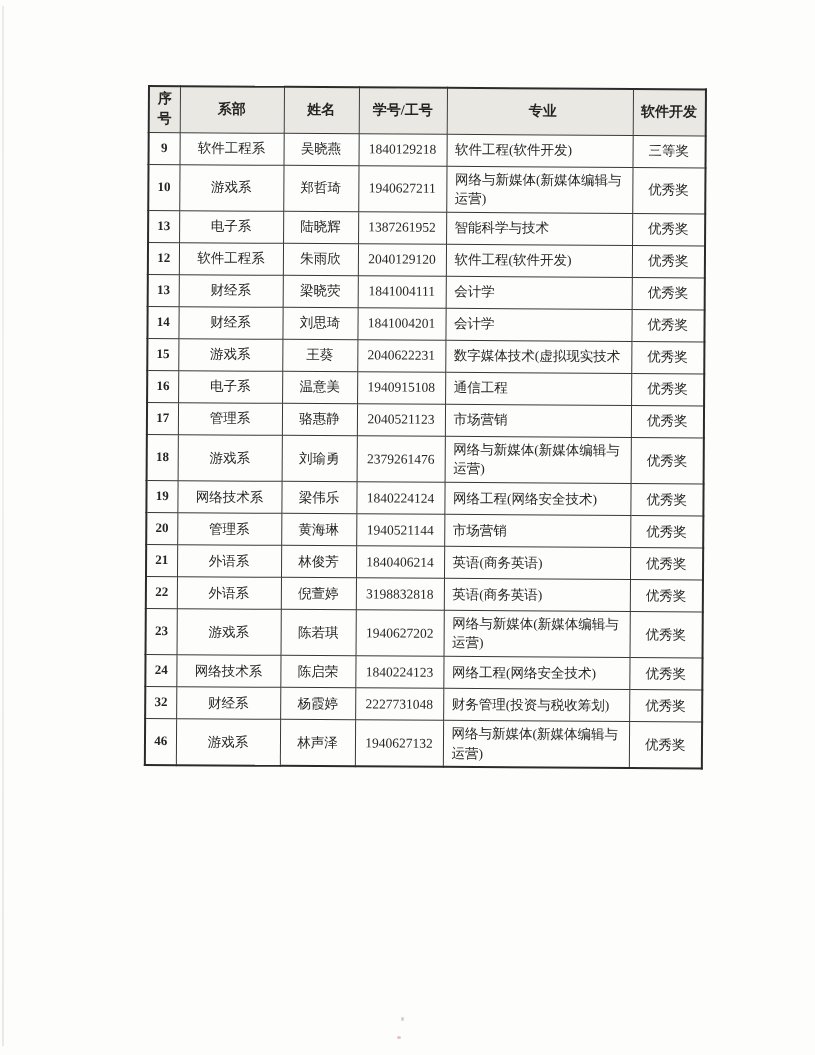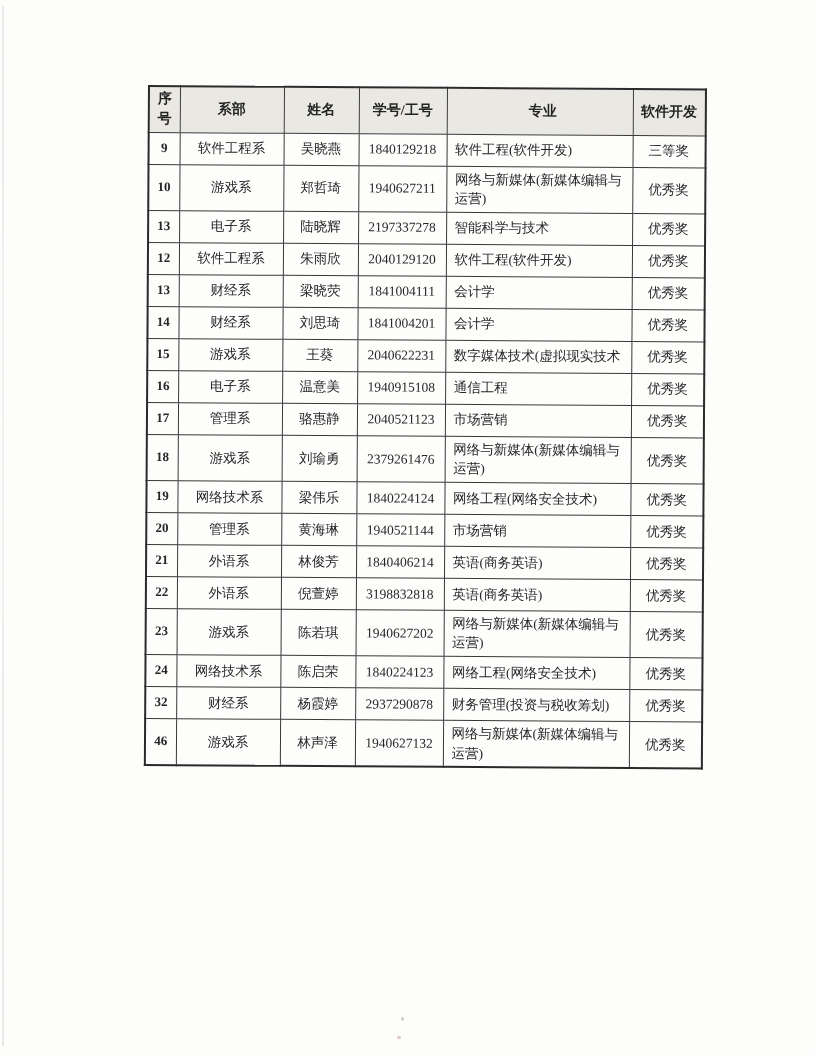--- a/index.html
+++ b/index.html
@@ -108,21 +108,21 @@
             <td class="col-department">游戏系</td>
             <td class="col-name">郑哲琦</td>
             <td class="col-student_id">1940627211</td>
             <td class="col-major">网络与新媒体(新媒体编辑与运营)</td>
             <td class="col-award">优秀奖</td>
           </tr>
           <tr>
             <td class="col-index">13</td>
             <td class="col-department">电子系</td>
             <td class="col-name">陆晓辉</td>
-            <td class="col-student_id">2197337278</td>
+            <td class="col-student_id">1387261952</td>
             <td class="col-major">智能科学与技术</td>
             <td class="col-award">优秀奖</td>
           </tr>
           <tr>
             <td class="col-index">12</td>
             <td class="col-department">软件工程系</td>
             <td class="col-name">朱雨欣</td>
             <td class="col-student_id">2040129120</td>
             <td class="col-major">软件工程(软件开发)</td>
             <td class="col-award">优秀奖</td>
@@ -220,21 +220,21 @@
             <td class="col-department">网络技术系</td>
             <td class="col-name">陈启荣</td>
             <td class="col-student_id">1840224123</td>
             <td class="col-major">网络工程(网络安全技术)</td>
             <td class="col-award">优秀奖</td>
           </tr>
           <tr>
             <td class="col-index">32</td>
             <td class="col-department">财经系</td>
             <td class="col-name">杨霞婷</td>
-            <td class="col-student_id">2937290878</td>
+            <td class="col-student_id">2227731048</td>
             <td class="col-major">财务管理(投资与税收筹划)</td>
             <td class="col-award">优秀奖</td>
           </tr>
           <tr>
             <td class="col-index">46</td>
             <td class="col-department">游戏系</td>
             <td class="col-name">林声泽</td>
             <td class="col-student_id">1940627132</td>
             <td class="col-major">网络与新媒体(新媒体编辑与运营)</td>
             <td class="col-award">优秀奖</td>

